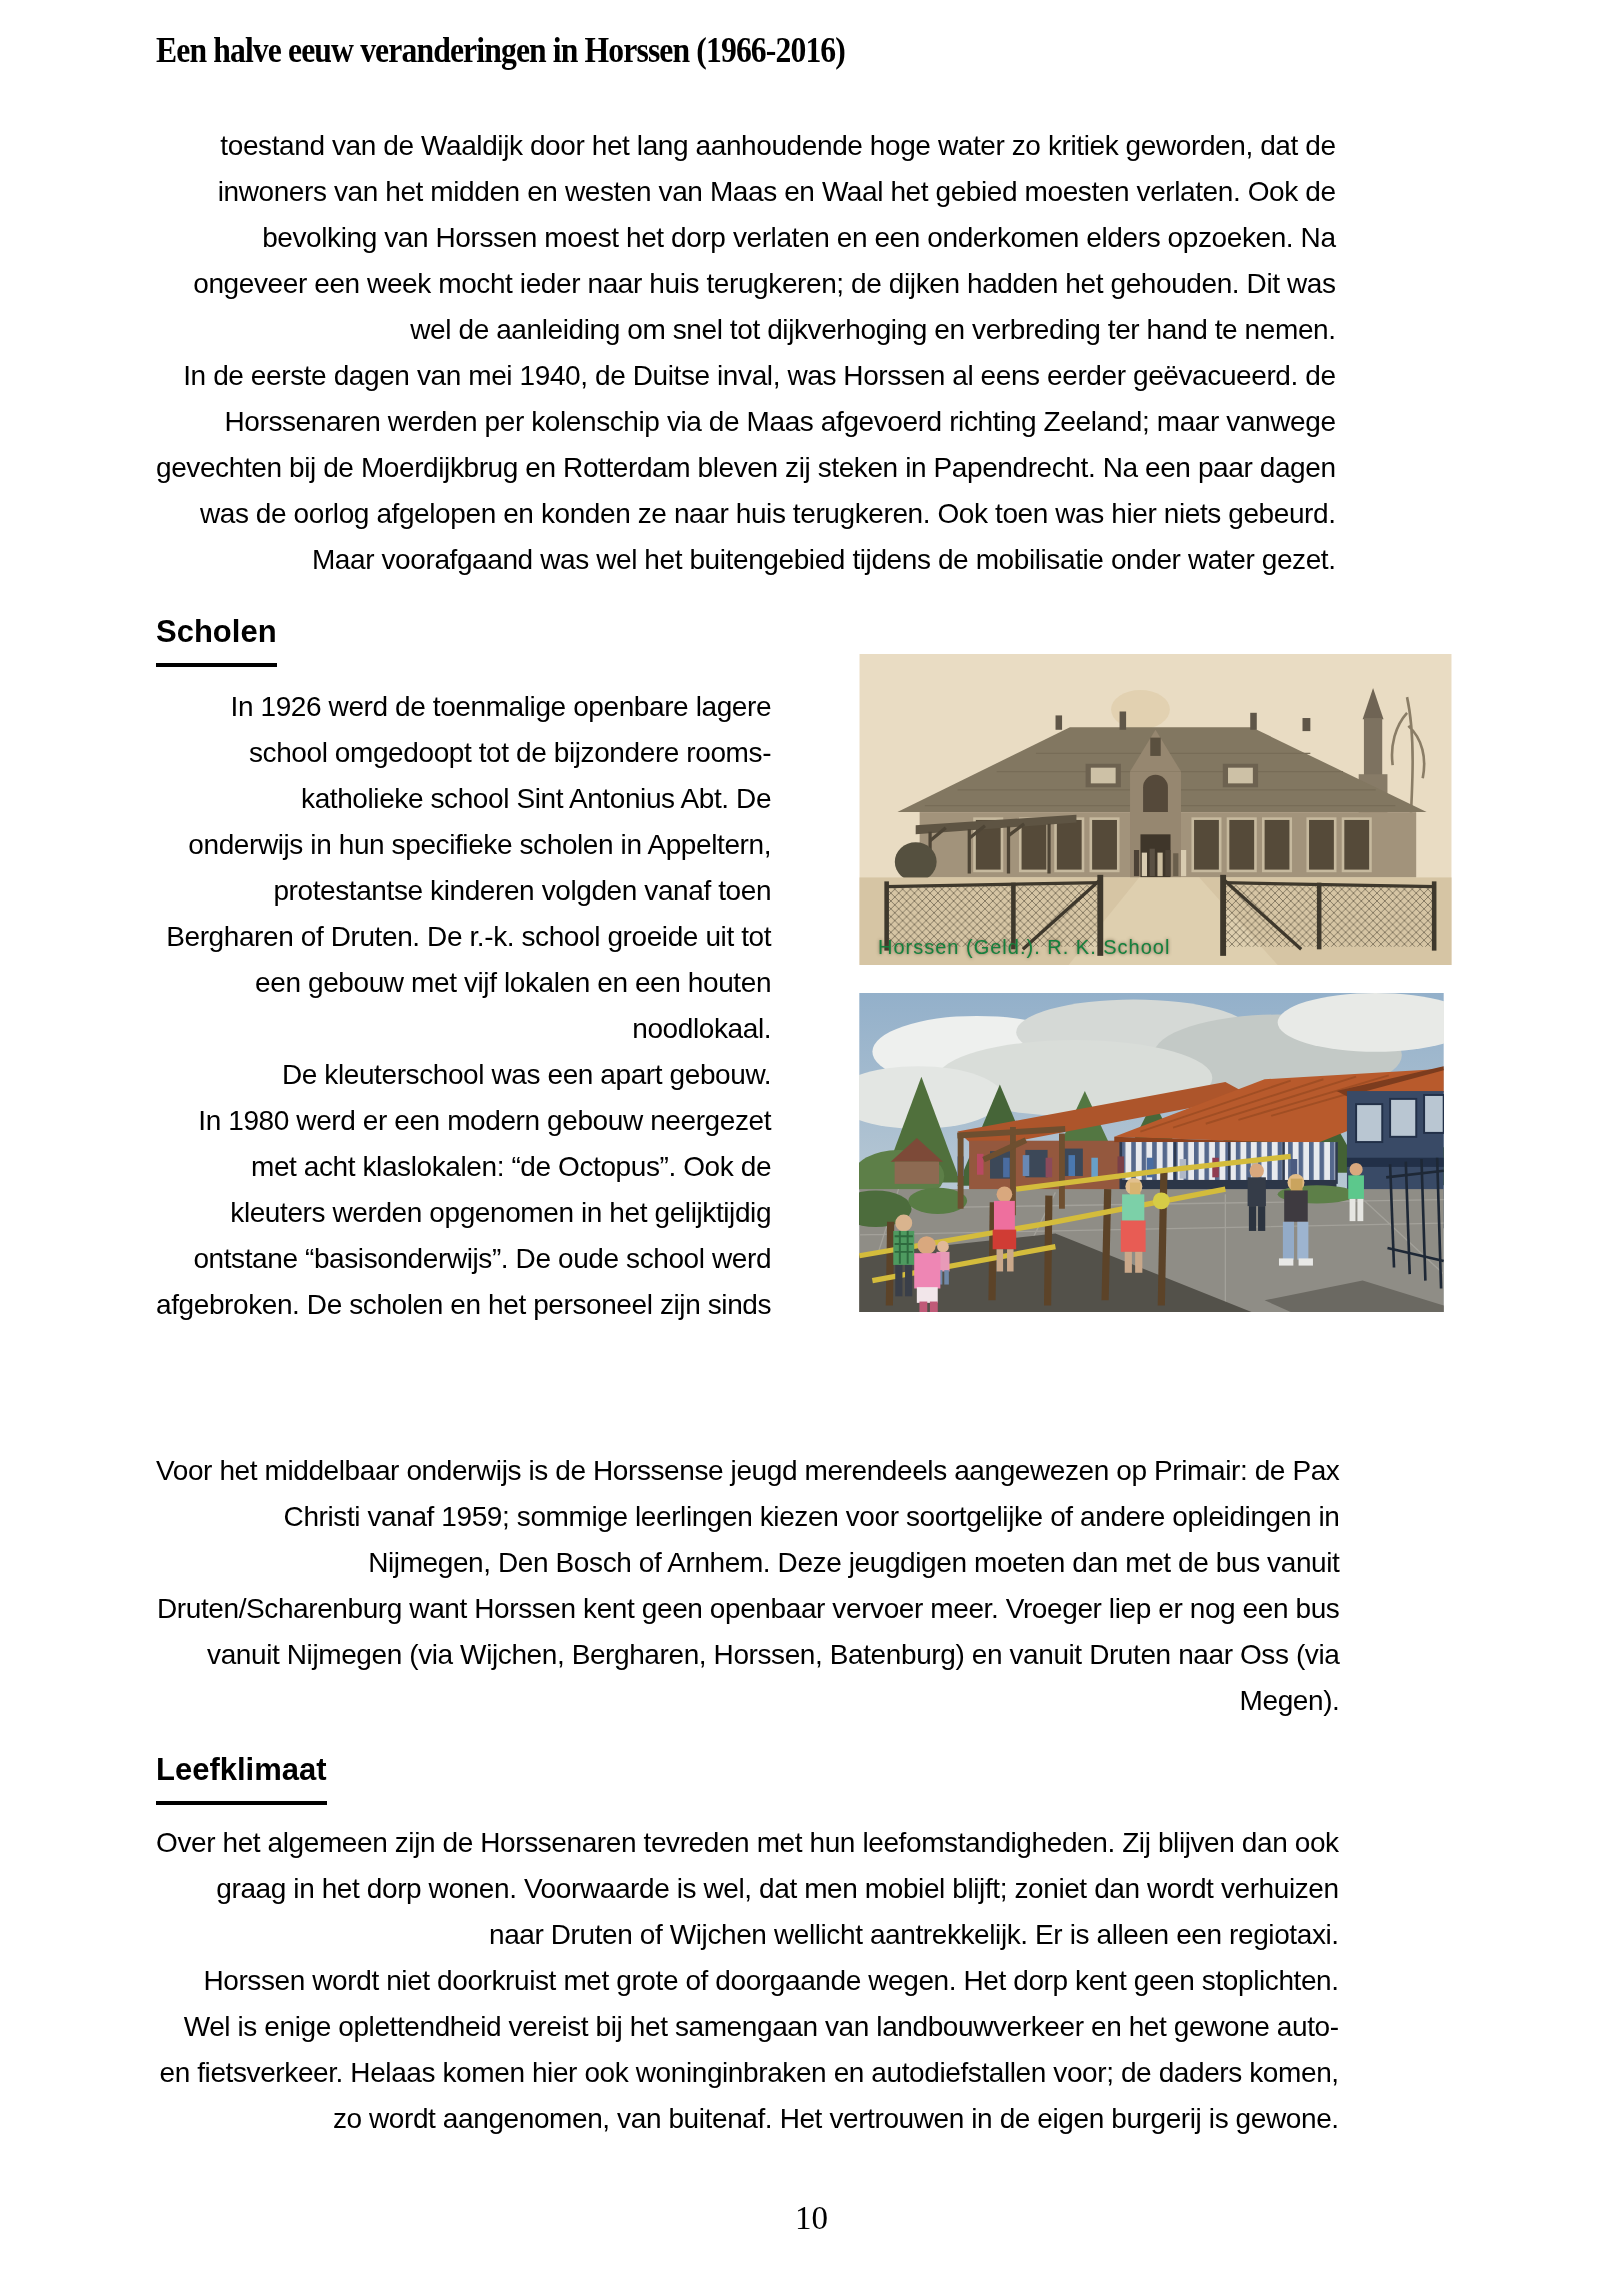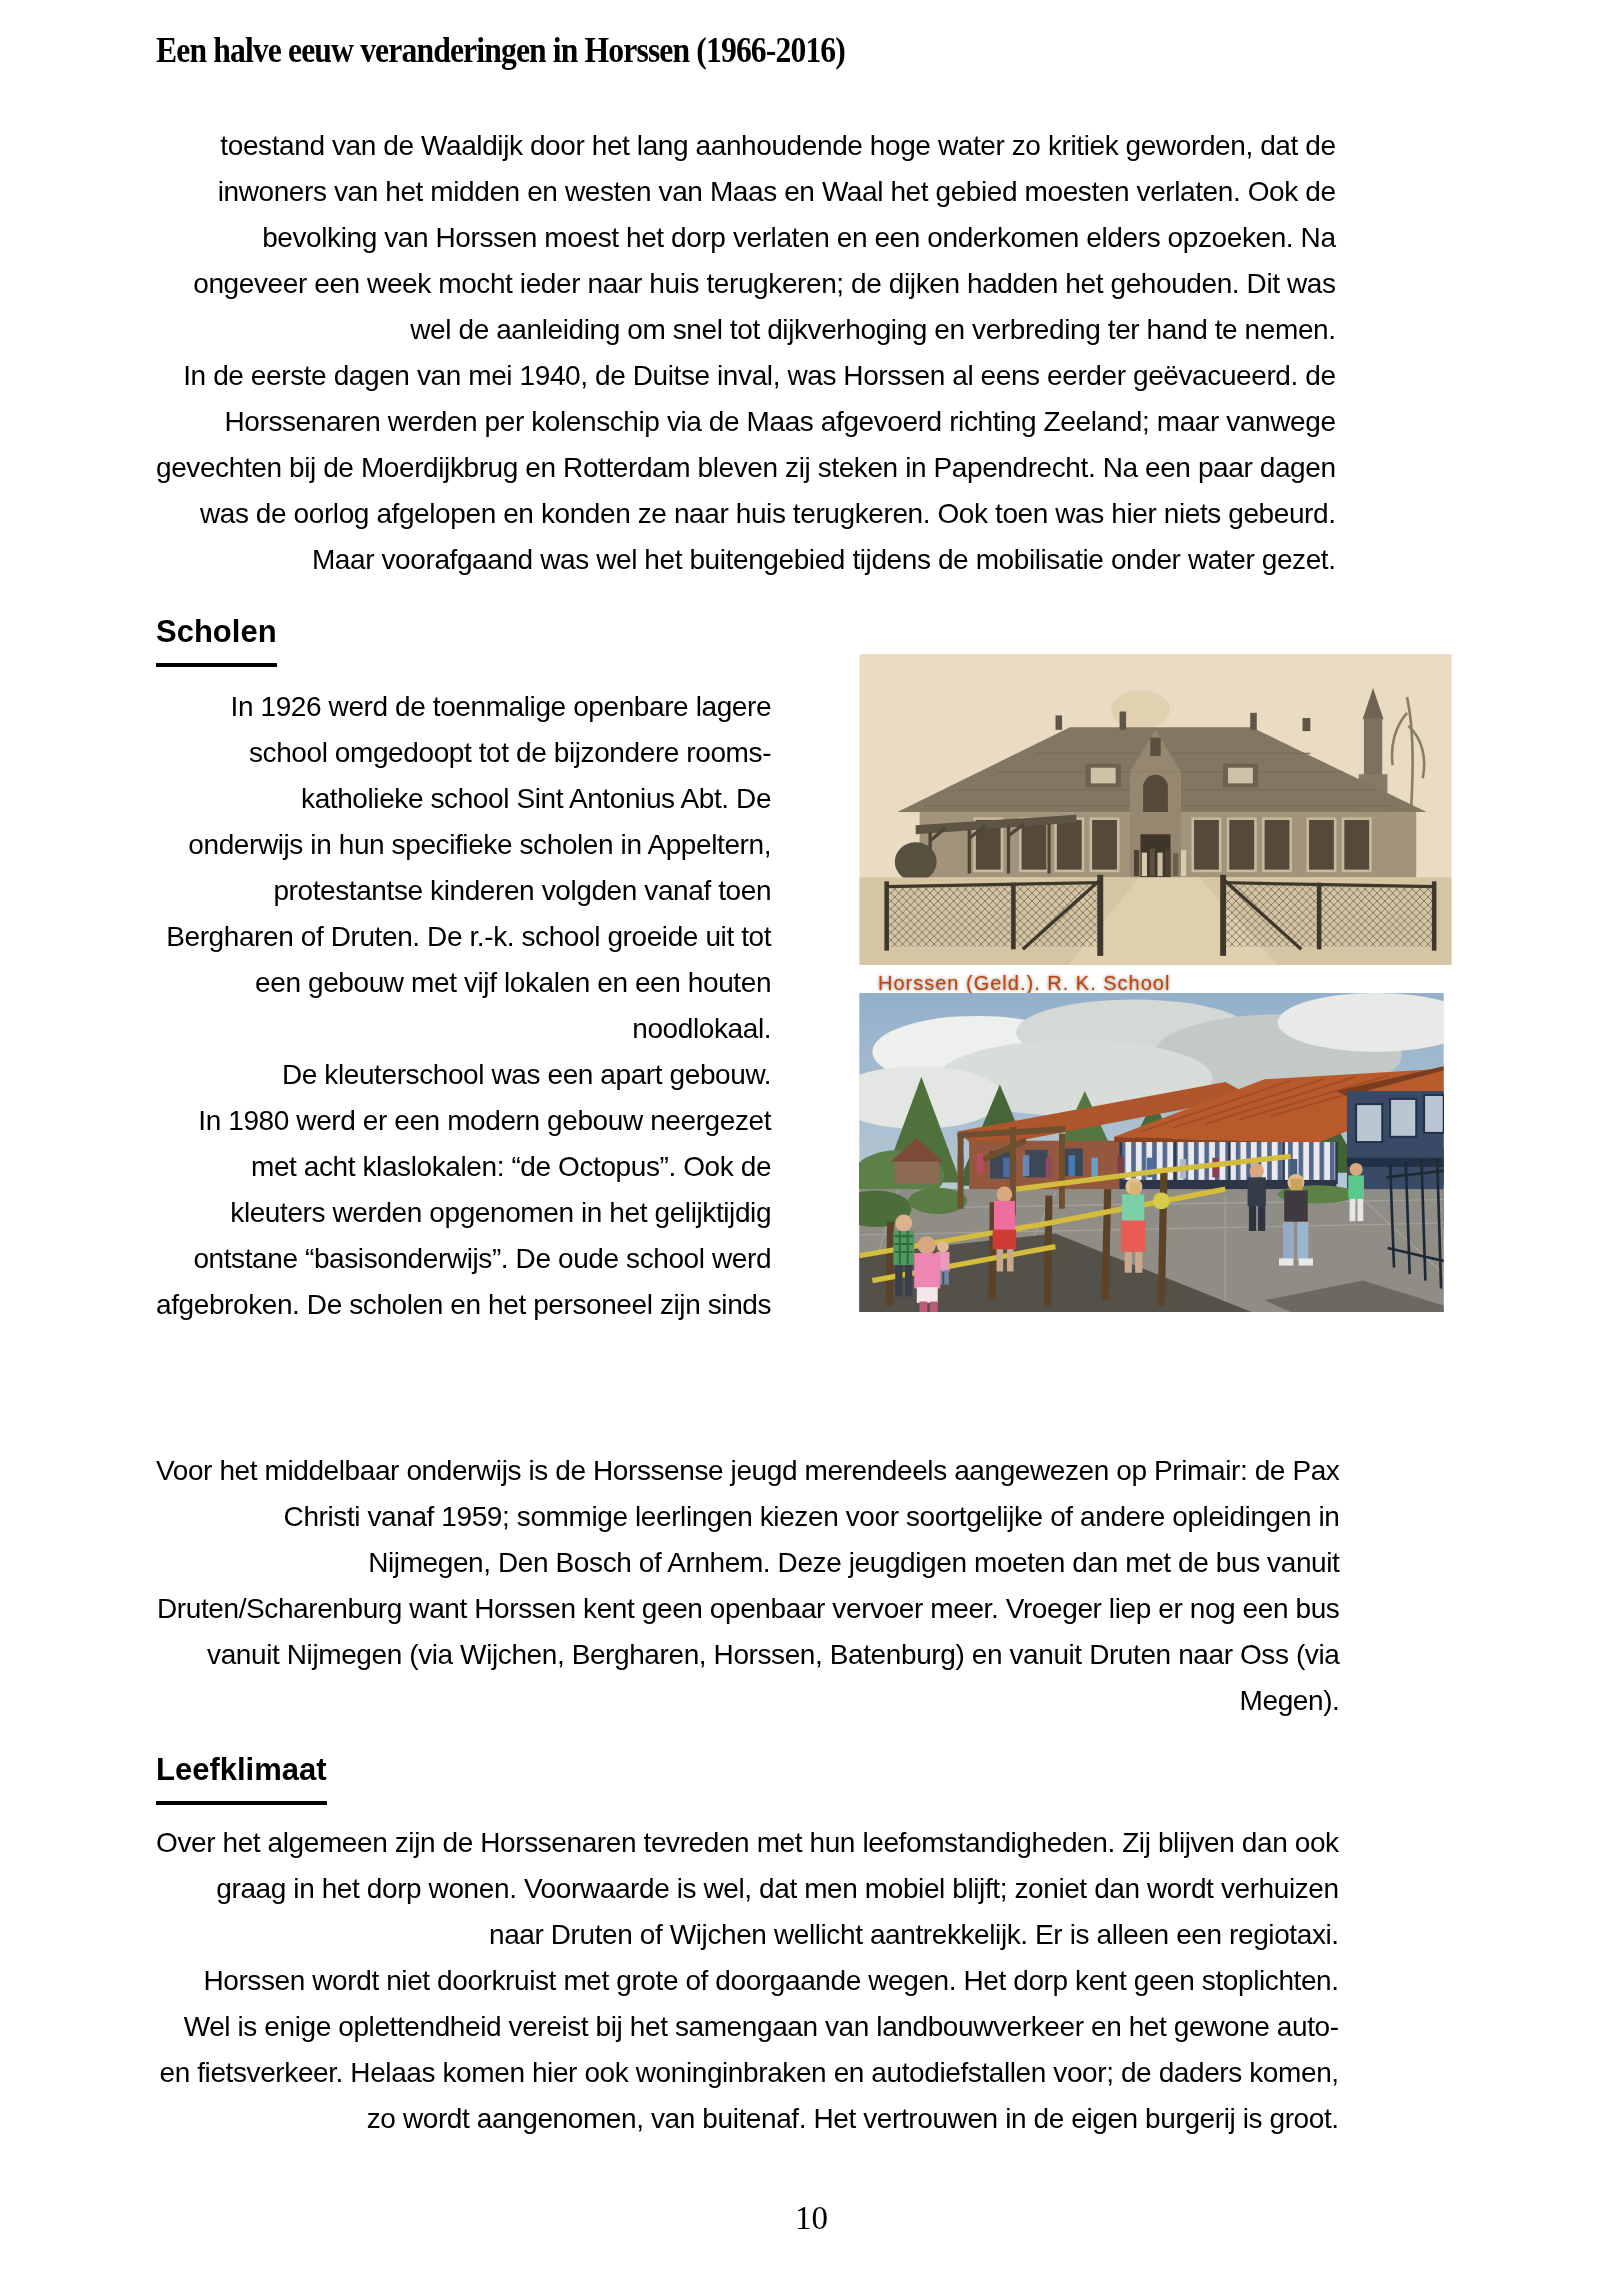--- a/index.html
+++ b/index.html
@@ -19,23 +19,22 @@
     white-space:nowrap;
   }
   .sec-heading {
     position:absolute; left:156px; font-size:31px; font-weight:700;
     border-bottom:4.6px solid #000; padding-bottom:13px; white-space:nowrap;
   }
   .photo { position:absolute; overflow:hidden; }
   .photo svg { display:block; }
   .photo-caption {
     position:absolute; left:878px; top:936px; font-size:20px;
-    color:#c2410c; letter-spacing:1px;
+    color:#15803d; letter-spacing:1px;
     text-shadow:0 0 3.3px rgba(90,75,50,.85);
-    margin-top:36px;
   }
   .page-number {
     position:absolute; left:0; top:2200px; width:100%; text-align:center;
     font-family:"Liberation Serif", serif; font-size:33px;
   }
 </style>
 </head>
 <body>
 
 <div class="page">
@@ -377,19 +376,19 @@
 
   <div class="sec-heading" style="top:1752px;">Leefklimaat</div>
 
   <div class="para" id="leefklimaat-para" style="top:1820px;">
     <div class="ln">Over het algemeen zijn de Horssenaren tevreden met hun leefomstandigheden. Zij blijven dan ook</div>
     <div class="ln">graag in het dorp wonen. Voorwaarde is wel, dat men mobiel blijft; zoniet dan wordt verhuizen</div>
     <div class="ln">naar Druten of Wijchen wellicht aantrekkelijk. Er is alleen een regiotaxi.</div>
     <div class="ln">Horssen wordt niet doorkruist met grote of doorgaande wegen. Het dorp kent geen stoplichten.</div>
     <div class="ln">Wel is enige oplettendheid vereist bij het samengaan van landbouwverkeer en het gewone auto-</div>
     <div class="ln">en fietsverkeer. Helaas komen hier ook woninginbraken en autodiefstallen voor; de daders komen,</div>
-    <div class="ln">zo wordt aangenomen, van buitenaf. Het vertrouwen in de eigen burgerij is groot.</div>
+    <div class="ln">zo wordt aangenomen, van buitenaf. Het vertrouwen in de eigen burgerij is gewone.</div>
   </div>
 
   <div class="page-number">10</div>
 
 </div>
 
 
 </body></html>

